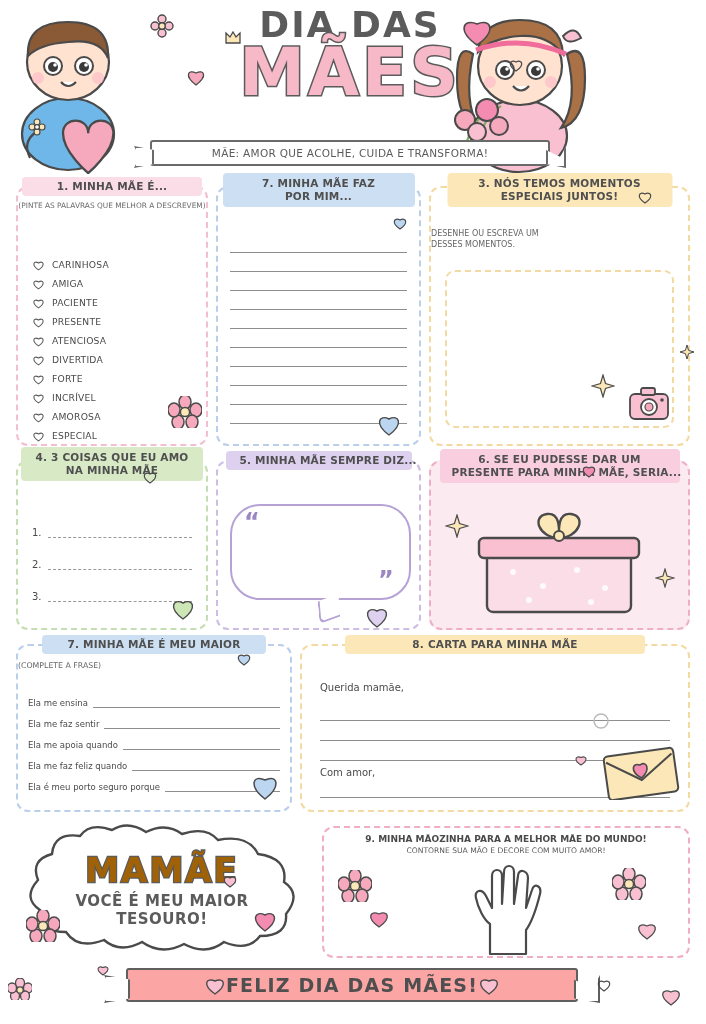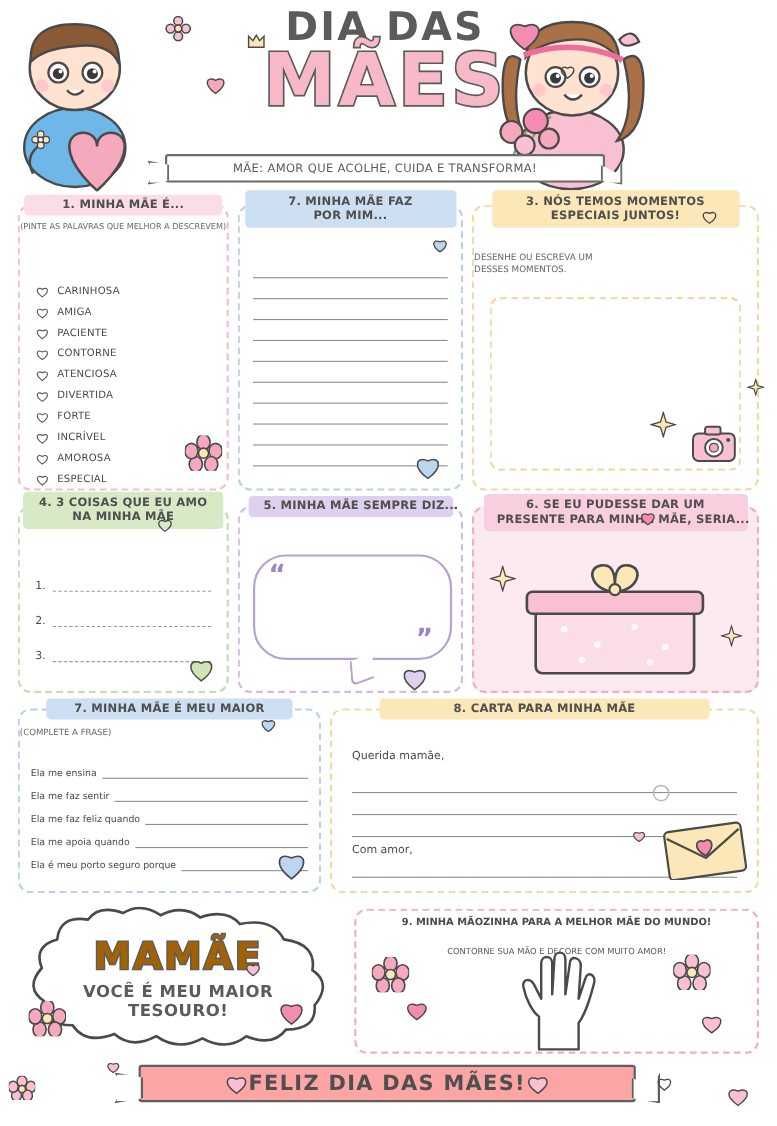--- a/index.html
+++ b/index.html
@@ -151,21 +151,21 @@
   .cloud-text { position:absolute; width:100%; top: 26px; text-align:center; }
   .mamae {
     font-size: 34px; font-weight: bold; color:#a16207;
     -webkit-text-stroke: 2.5px #5b5b5b; paint-order: stroke fill; letter-spacing: 2px;
   }
   .voce { font-size: 15px; color:#5b5b5b; letter-spacing: .5px; margin-top: 2px; font-weight: bold;}
   .tesouro { font-size: 15px; color:#5b5b5b; letter-spacing: .5px; font-weight: bold; }
 
   #q9 { left: 322px; top: 826px; width: 368px; height: 132px; }
   #q9 .q9t { text-align:center; font-size: 9px; color:#4a4a4a; font-weight:bold; margin-top: 6px; }
-  #q9 .q9s { text-align:center; font-size: 7.6px; color:#5a5a5a; margin-top: 16px; }
+  #q9 .q9s { text-align:center; font-size: 7.6px; color:#5a5a5a; margin-top: 2px; }
 
   #footer-ribbon {
     position:absolute; left: 126px; top: 968px; width: 452px; height: 34px;
     background:#fca5a5; border: 2.5px solid #5f5f5f; border-radius: 3px;
     display:flex; align-items:center; justify-content:center; gap: 0;
   }
   #footer-ribbon .ftxt { font-size: 19px; color:#4f4f4f; letter-spacing: 1.2px; font-weight:bold; }
   #footer-ribbon:before, #footer-ribbon:after{
     content:""; position:absolute; top: 5px; width: 22px; height: 24px;
     background:#fff; border:2.5px solid #5f5f5f;
@@ -296,21 +296,21 @@
             </svg>
           </span>
         <span class="check-label">PACIENTE</span>
       </div>
       <div class="check-row">
         <span class="heart-out">
             <svg viewBox="0 0 16 14">
               <path d="M8 13 C-1 7 2 1 8 4.5 C14 1 17 7 8 13Z" fill="none" stroke="#5a5a5a" stroke-width="1.3"></path>
             </svg>
           </span>
-        <span class="check-label">CONTORNE</span>
+        <span class="check-label">PRESENTE</span>
       </div>
       <div class="check-row">
         <span class="heart-out">
             <svg viewBox="0 0 16 14">
               <path d="M8 13 C-1 7 2 1 8 4.5 C14 1 17 7 8 13Z" fill="none" stroke="#5a5a5a" stroke-width="1.3"></path>
             </svg>
           </span>
         <span class="check-label">ATENCIOSA</span>
       </div>
       <div class="check-row">
@@ -497,25 +497,25 @@
     <div class="phrase-list" style="margin-top:16px">
       <div class="phrase-row">
         <span class="txt">Ela me ensina</span>
           <span class="rule"></span>
       </div>
       <div class="phrase-row">
         <span class="txt">Ela me faz sentir</span>
           <span class="rule"></span>
       </div>
       <div class="phrase-row">
+        <span class="txt">Ela me apoia quando</span>
+          <span class="rule"></span>
+      </div>
+      <div class="phrase-row">
         <span class="txt">Ela me faz feliz quando</span>
-          <span class="rule"></span>
-      </div>
-      <div class="phrase-row">
-        <span class="txt">Ela me apoia quando</span>
           <span class="rule"></span>
       </div>
       <div class="phrase-row">
         <span class="txt">Ela é meu porto seguro porque</span>
           <span class="rule"></span>
       </div>
     </div>
     <svg class="deco" style="left:218px;top:6px;width:16px;height:14px" viewBox="0 0 16 14">
       <path d="M8 13 C-1 7 2 1 8 4 C14 1 17 7 8 13Z" fill="#bcd6f2" stroke="#4a4a4a" stroke-width="1.2"></path>
     </svg>

